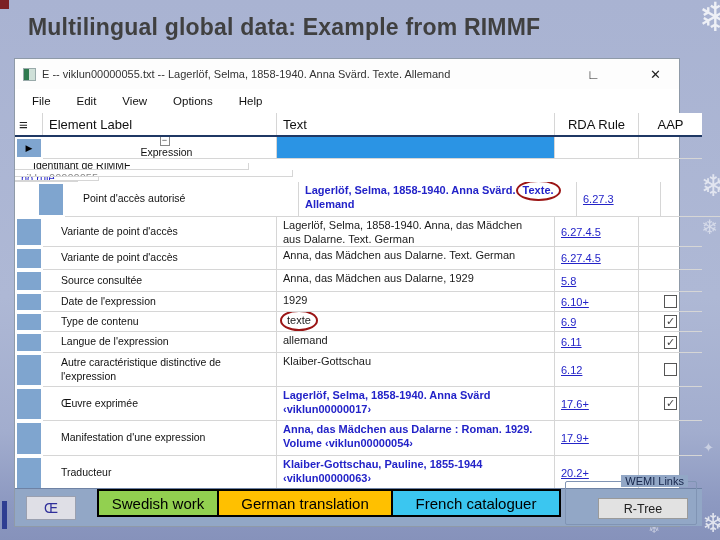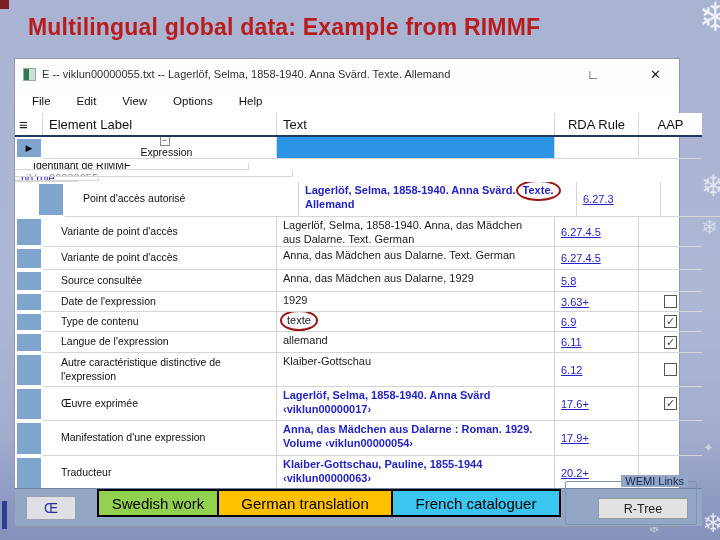--- a/index.html
+++ b/index.html
@@ -12,21 +12,21 @@
 
   .sf { position:absolute; color:rgba(255,255,255,.65); pointer-events:none; }
   .sf1 { right:-12px; top:-6px; font-size:40px; color:rgba(255,255,255,.8);}
   .sf2 { right:-6px; top:168px; font-size:30px; }
   .sf3 { right:2px;  top:215px; font-size:20px; color:rgba(255,255,255,.5);}
   .sf4 { right:-4px; top:508px; font-size:26px; color:rgba(255,255,255,.75);}
   .sf5 { right:60px; top:520px; font-size:14px; color:rgba(255,255,255,.5);}
   .sf6 { right:6px;  top:440px; font-size:13px; color:rgba(255,255,255,.45);}
 
   .slide-title { position:absolute; left:28px; top:14px; font-size:23px; font-weight:600;
-                 color:#b91c1c; letter-spacing:.2px; }
+                 color:#404040; letter-spacing:.2px; }
 
   
   .win { position:absolute; left:14px; top:58px; width:666px; height:469px;
          background:#fff; border:1px solid #8f9aa8; }
   .titlebar { height:30px; display:flex; align-items:center; padding:0 6px; background:#fdfdfd; }
   .app-icon { width:13px; height:13px; margin:0 6px 0 2px; border:1px solid #9aa;
               background:linear-gradient(90deg,#2f7a4f 45%,#cfe0d8 45%); }
   .title-text { font-size:11px; color:#333; white-space:nowrap; overflow:hidden; flex:1; }
   .win-ctl { font-size:13px; color:#222; margin-left:38px; margin-right:12px; cursor:default; }
   .menubar { height:24px; display:flex; align-items:center; background:#fff; padding-left:4px; }
@@ -220,21 +220,21 @@
         </div>
         <div class="trow" style="height: 20px;">
           <div class="cell c-rh"></div>
           <div class="cell c-lbl">
             <div>Date de l'expression</div>
           </div>
           <div class="cell c-txt plain">
             <div>1929</div>
           </div>
           <div class="cell c-rule">
-            <span class="rulelink">3.63+</span>
+            <span class="rulelink">6.10+</span>
           </div>
           <div class="cell c-aap">
             <span class="checkbox"></span>
           </div>
         </div>
         <div class="trow" style="height: 20px;">
           <div class="cell c-rh"></div>
           <div class="cell c-lbl">
             <div>Type de contenu</div>
           </div>

